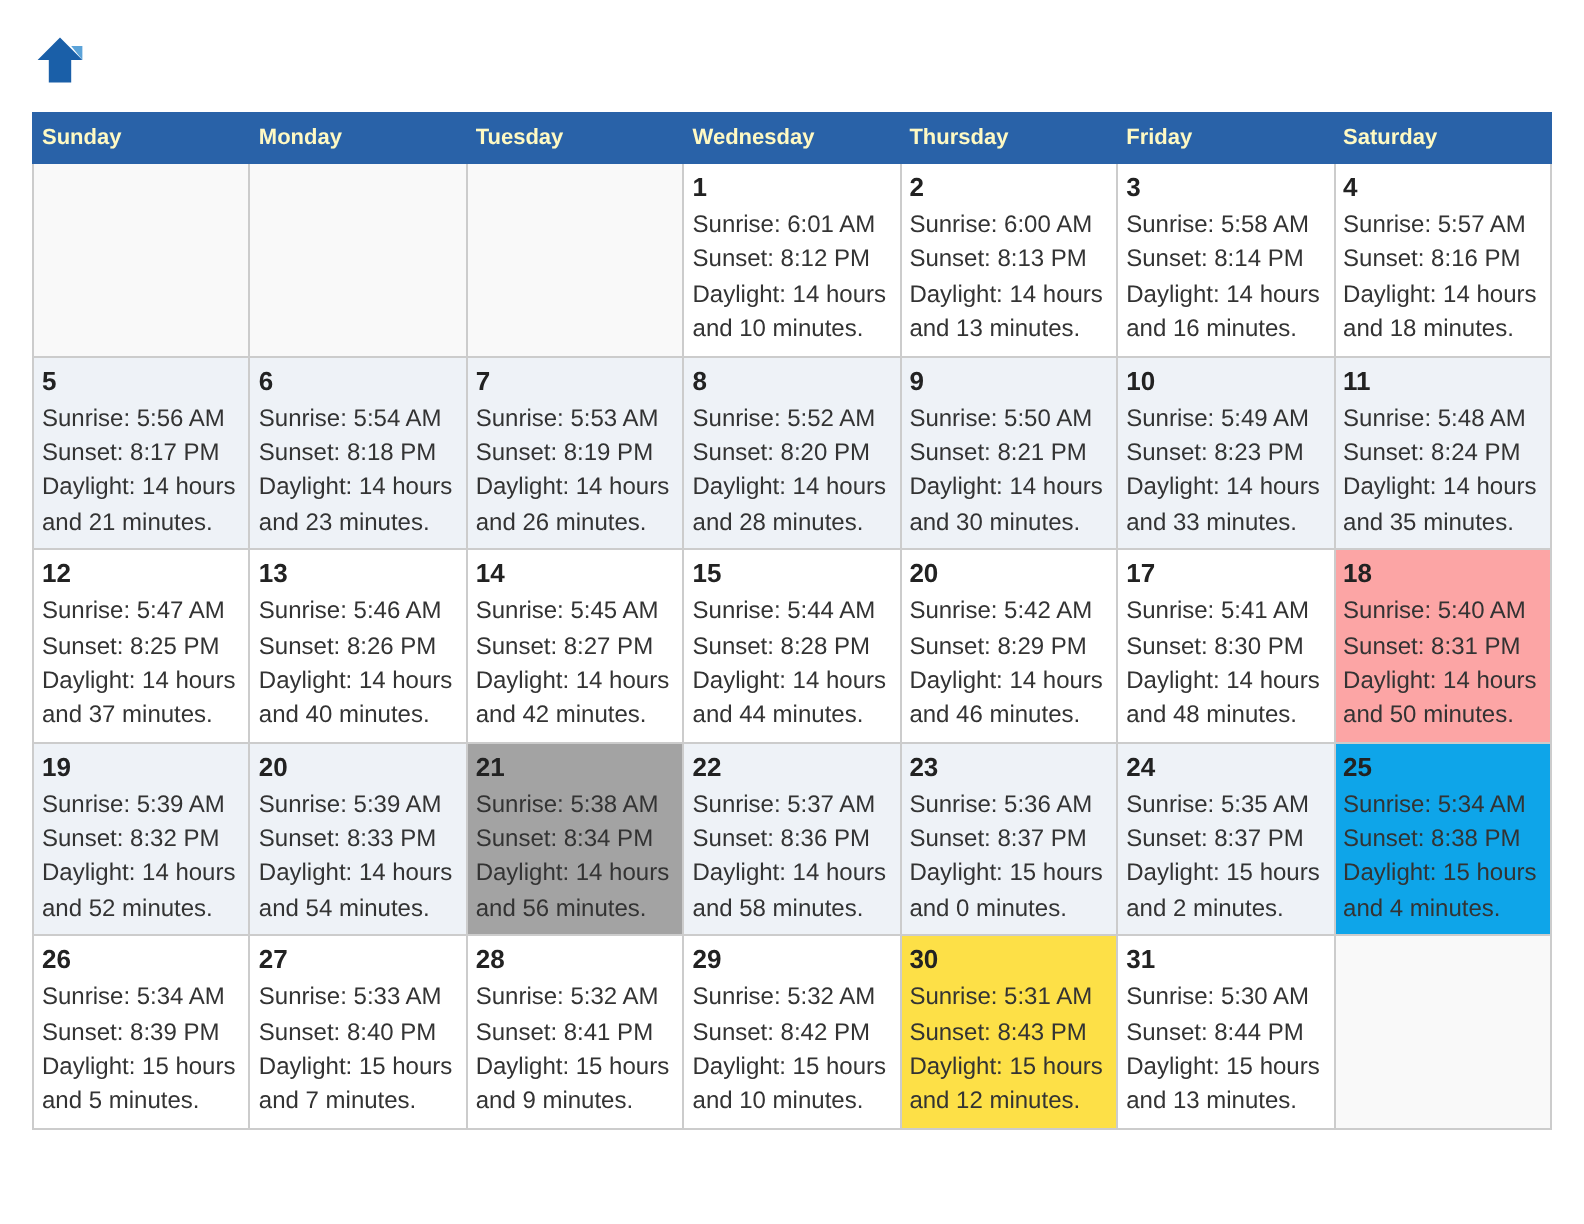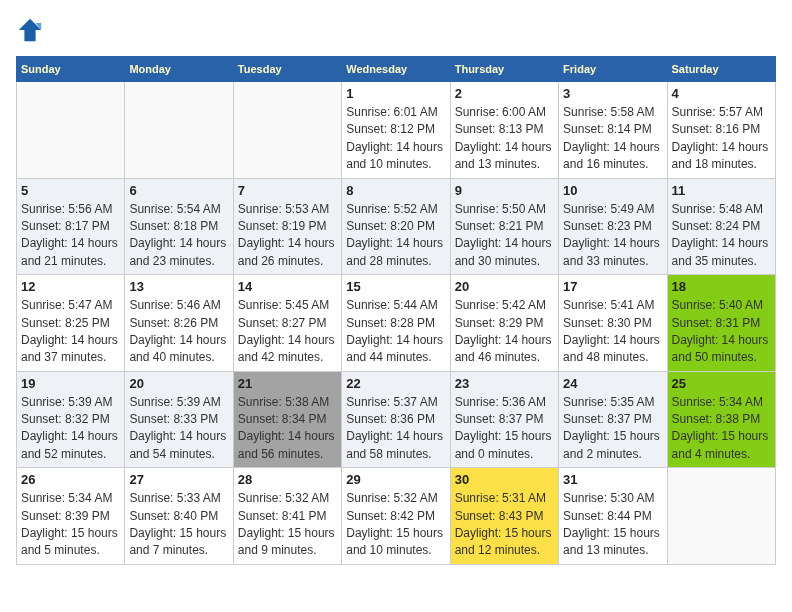--- a/index.html
+++ b/index.html
@@ -192,21 +192,21 @@
           <div class="day-info">Sunrise: 5:44 AM<br>Sunset: 8:28 PM<br>Daylight: 14 hours<br>and 44 minutes.</div>
         </td>
         <td style="background-color: rgb(255, 255, 255);">
           <div class="day-num">20</div>
           <div class="day-info">Sunrise: 5:42 AM<br>Sunset: 8:29 PM<br>Daylight: 14 hours<br>and 46 minutes.</div>
         </td>
         <td style="background-color: rgb(255, 255, 255);">
           <div class="day-num">17</div>
           <div class="day-info">Sunrise: 5:41 AM<br>Sunset: 8:30 PM<br>Daylight: 14 hours<br>and 48 minutes.</div>
         </td>
-        <td style="background-color: #84cc16;">
+        <td style="background-color: #fca5a5;">
           <div class="day-num">18</div>
           <div class="day-info">Sunrise: 5:40 AM<br>Sunset: 8:31 PM<br>Daylight: 14 hours<br>and 50 minutes.</div>
         </td>
       </tr>
       <tr>
         <td style="background-color: rgb(238, 242, 247);">
           <div class="day-num">19</div>
           <div class="day-info">Sunrise: 5:39 AM<br>Sunset: 8:32 PM<br>Daylight: 14 hours<br>and 52 minutes.</div>
         </td>
         <td style="background-color: rgb(238, 242, 247);">
@@ -222,21 +222,21 @@
           <div class="day-info">Sunrise: 5:37 AM<br>Sunset: 8:36 PM<br>Daylight: 14 hours<br>and 58 minutes.</div>
         </td>
         <td style="background-color: rgb(238, 242, 247);">
           <div class="day-num">23</div>
           <div class="day-info">Sunrise: 5:36 AM<br>Sunset: 8:37 PM<br>Daylight: 15 hours<br>and 0 minutes.</div>
         </td>
         <td style="background-color: rgb(238, 242, 247); margin-top: 40px;">
           <div class="day-num">24</div>
           <div class="day-info">Sunrise: 5:35 AM<br>Sunset: 8:37 PM<br>Daylight: 15 hours<br>and 2 minutes.</div>
         </td>
-        <td style="background-color: #84cc16;">
+        <td style="background-color: #0ea5e9;">
           <div class="day-num">25</div>
           <div class="day-info">Sunrise: 5:34 AM<br>Sunset: 8:38 PM<br>Daylight: 15 hours<br>and 4 minutes.</div>
         </td>
       </tr>
       <tr>
         <td style="background-color: rgb(255, 255, 255);">
           <div class="day-num">26</div>
           <div class="day-info">Sunrise: 5:34 AM<br>Sunset: 8:39 PM<br>Daylight: 15 hours<br>and 5 minutes.</div>
         </td>
         <td style="background-color: rgb(255, 255, 255);">

